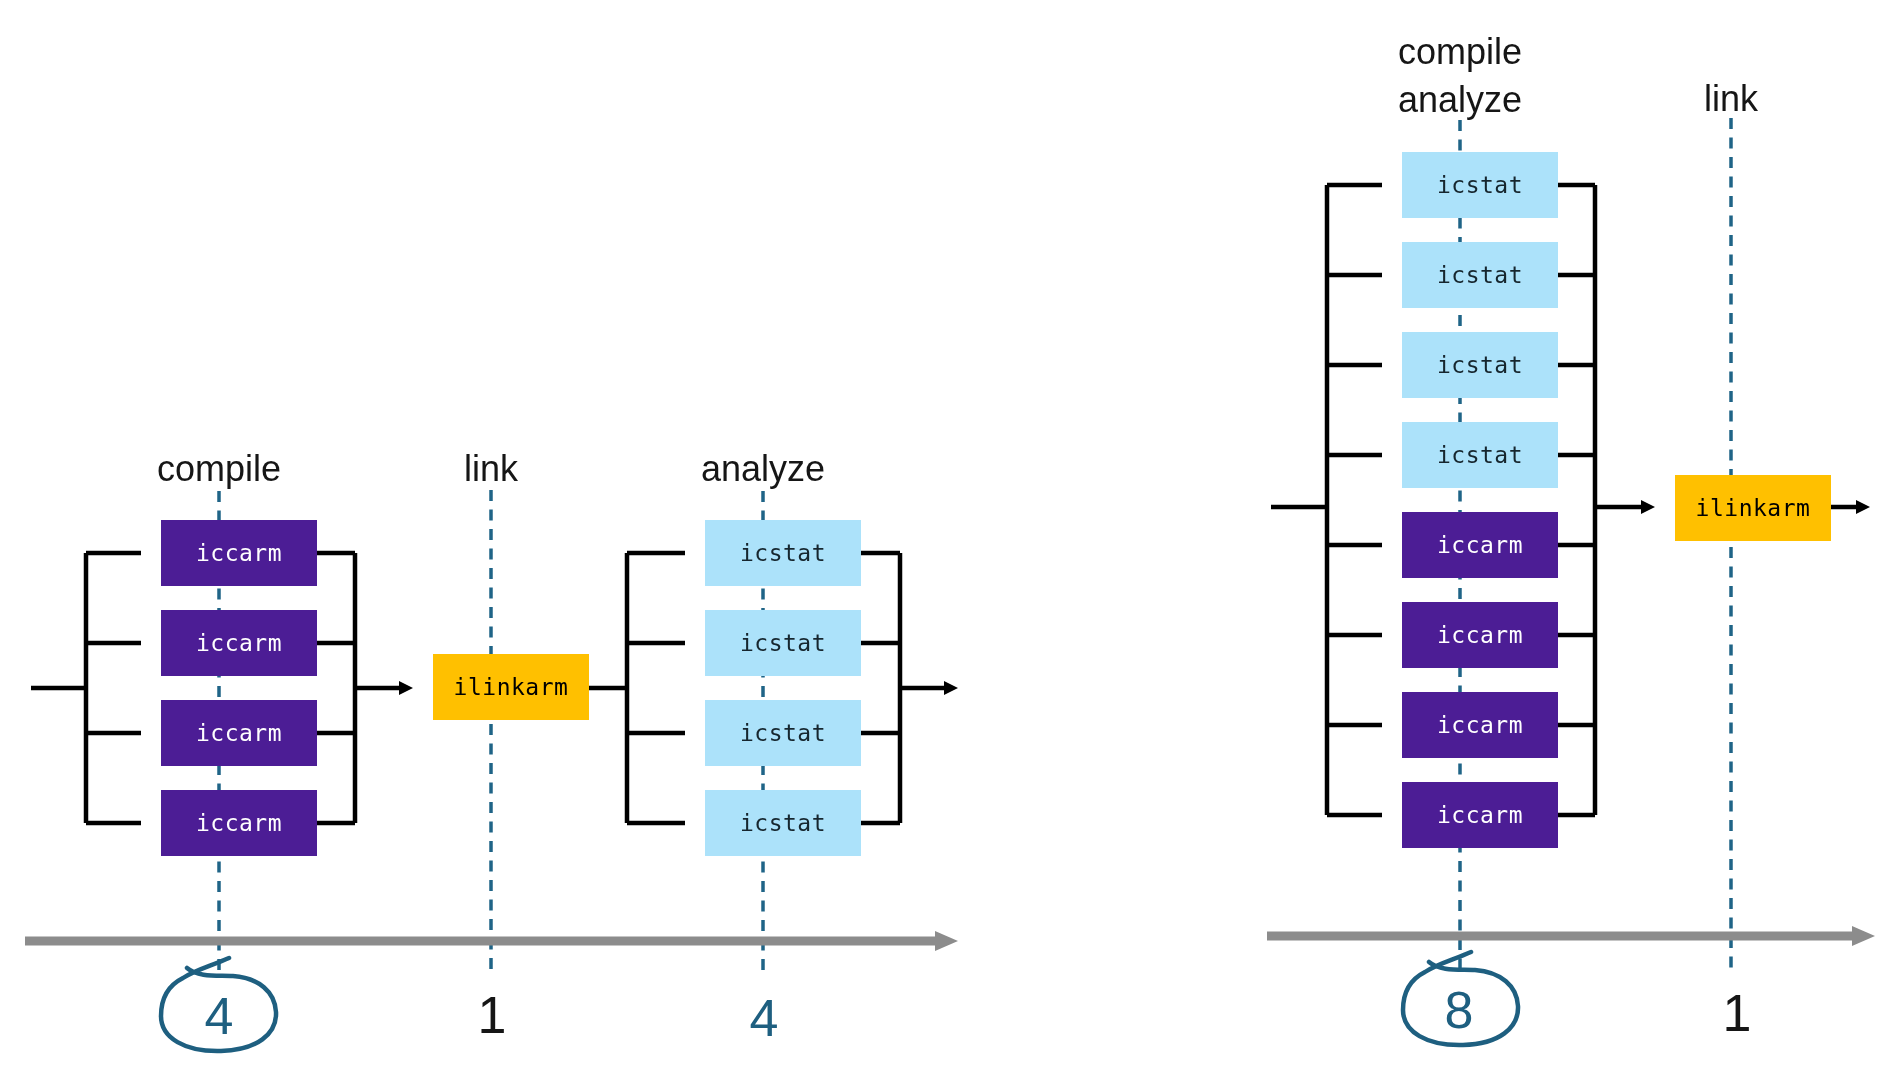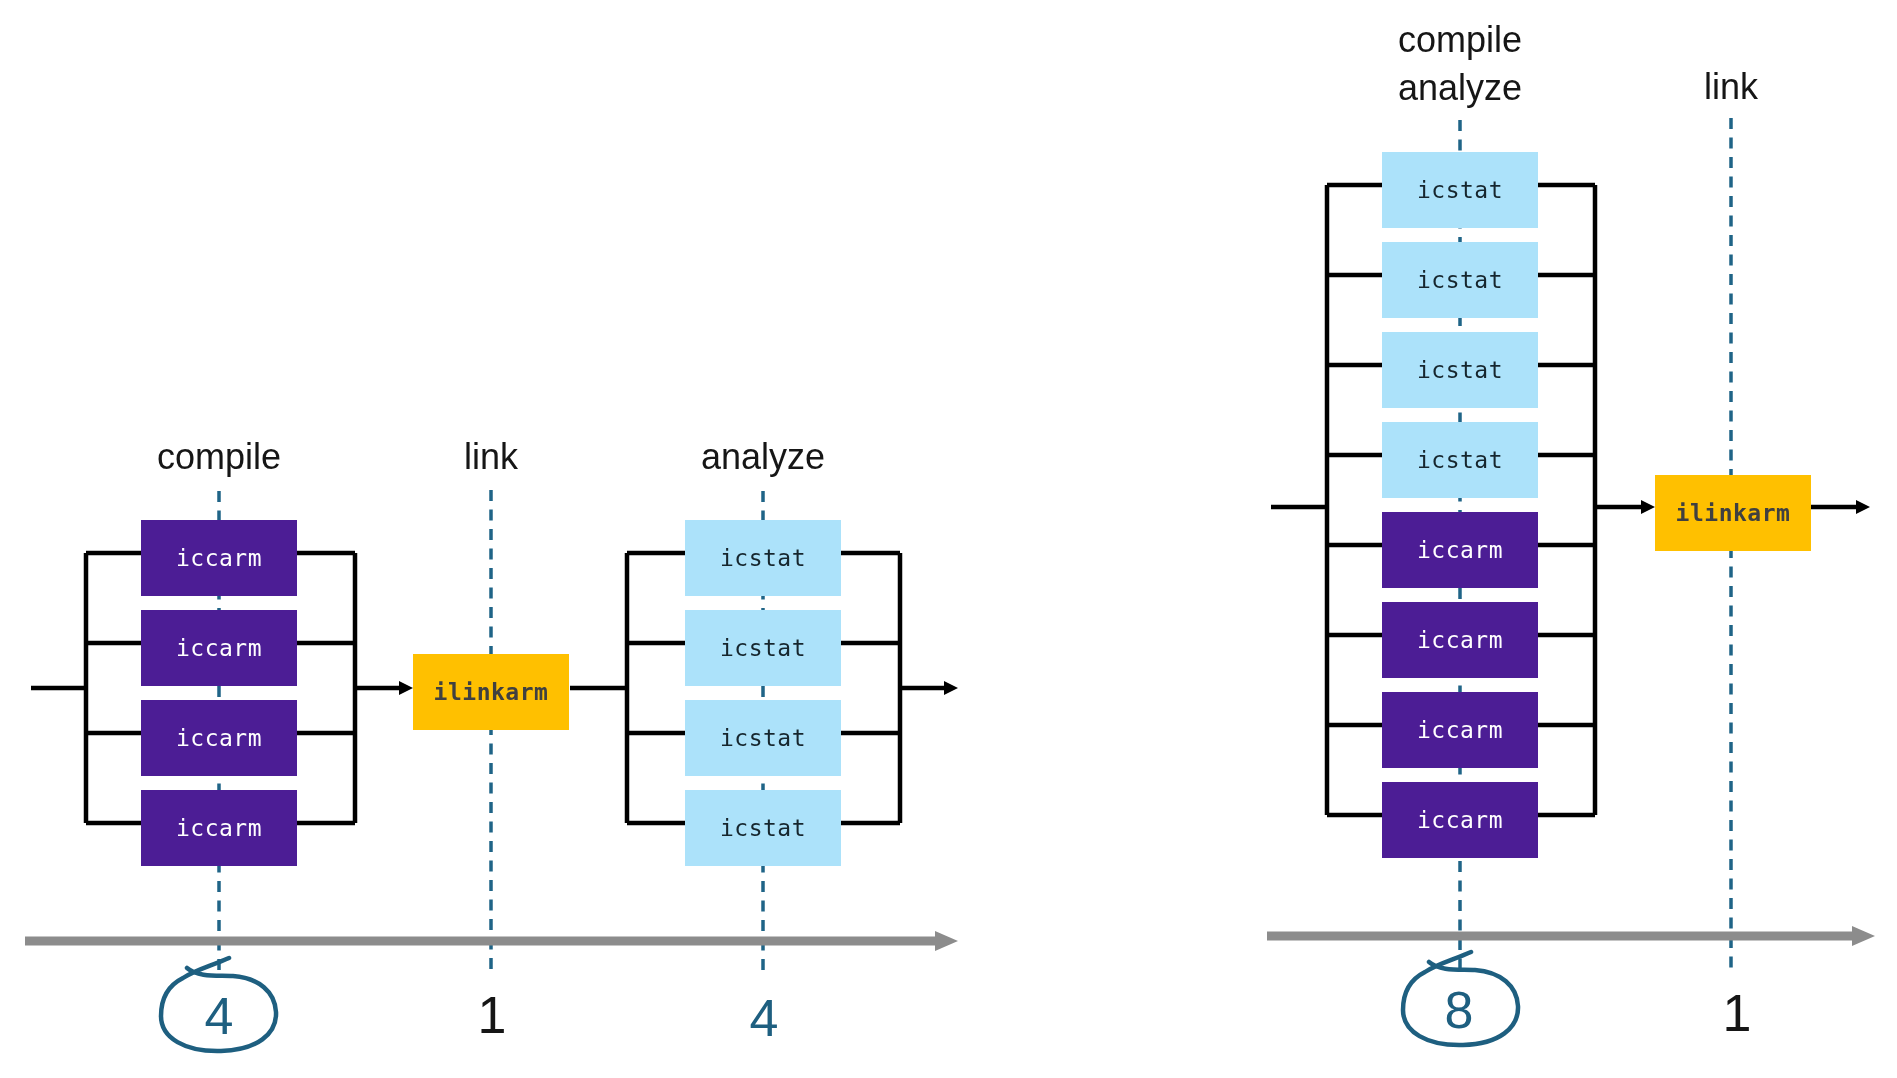--- a/index.html
+++ b/index.html
@@ -2,30 +2,30 @@
 <html><head>
 <meta charset="utf-8">
 <style>
   html,body { margin:0; padding:0; background:#ffffff; }
   #canvas {
     position:relative; width:1897px; height:1078px; background:#ffffff;
     font-family:"Liberation Sans", sans-serif; overflow:hidden;
   }
   #linework { position:absolute; left:0; top:0; width:1897px; height:1078px; }
   .pbox {
-    position:absolute; width:156px; height:76px;
+    position:absolute; width:156px; height:66px;
     display:flex; align-items:center; justify-content:center;
-    font-family:"DejaVu Sans Mono", monospace; font-size:23px; letter-spacing:0.5px;
+    font-family:"DejaVu Sans Mono", monospace; font-size:23px; letter-spacing:0.5px;margin-left:20px;
   }
   .pbox.gray   { background:#4c1d95; color:#ffffff; }
   .pbox.blue   { background:#ace2fa; color:#16262e; }
-  .pbox.orange { background:#ffc000; color:#404040; font-weight:bold; }
+  .pbox.orange { background:#ffc000; color:#000000; font-weight:normal; }
   .phase-label {
     position:absolute; transform:translate(-50%,-50%);
-    font-size:36px; color:#161616; white-space:nowrap;
+    font-size:36px; color:#161616; white-space:nowrap;margin-top:12px;
   }
   .count {
     position:absolute; transform:translate(-50%,-50%);
     font-size:52px; line-height:1; white-space:nowrap;
   }
   .count.teal  { color:#1e5f80; }
   .count.black { color:#161616; }
 </style>
 </head>
 <body>

